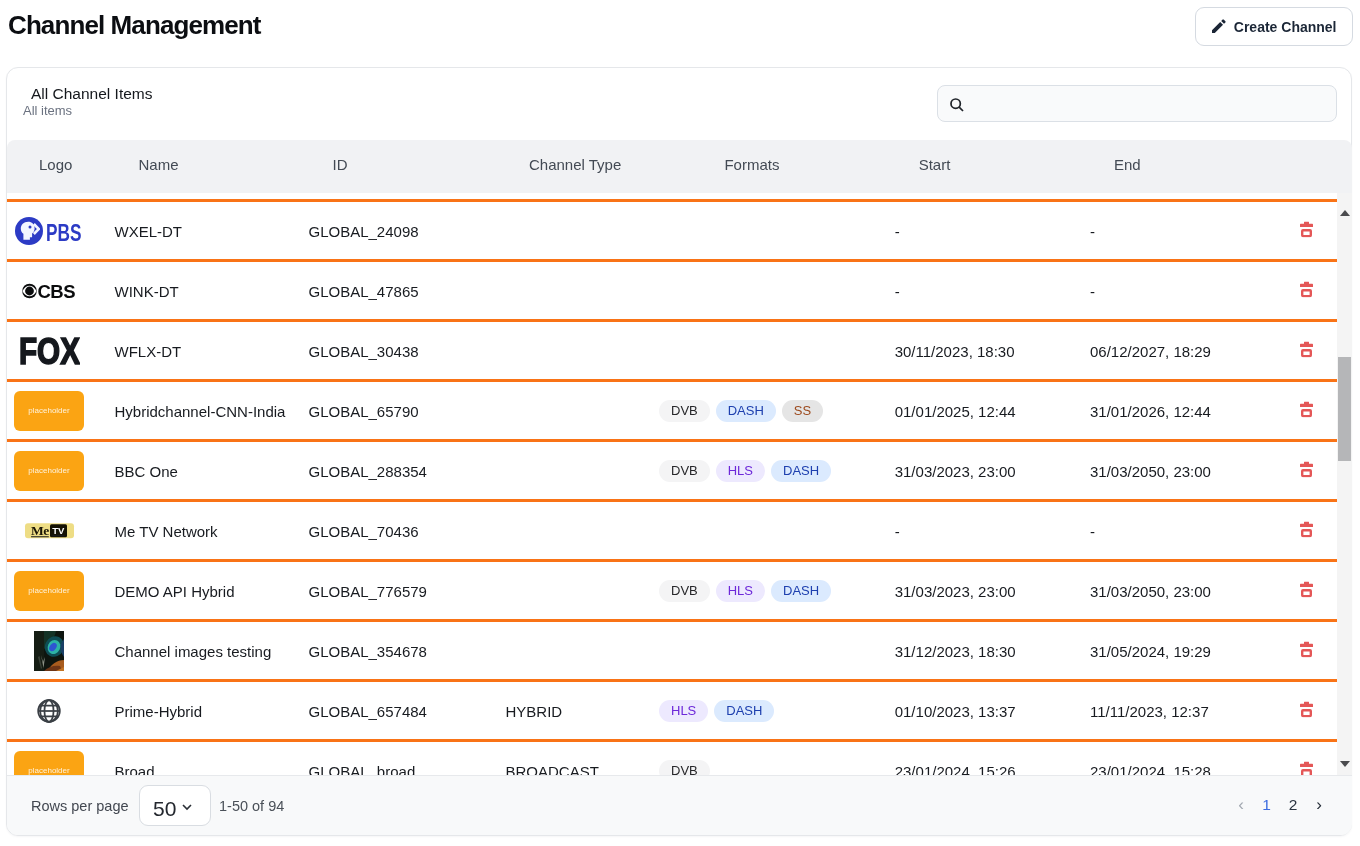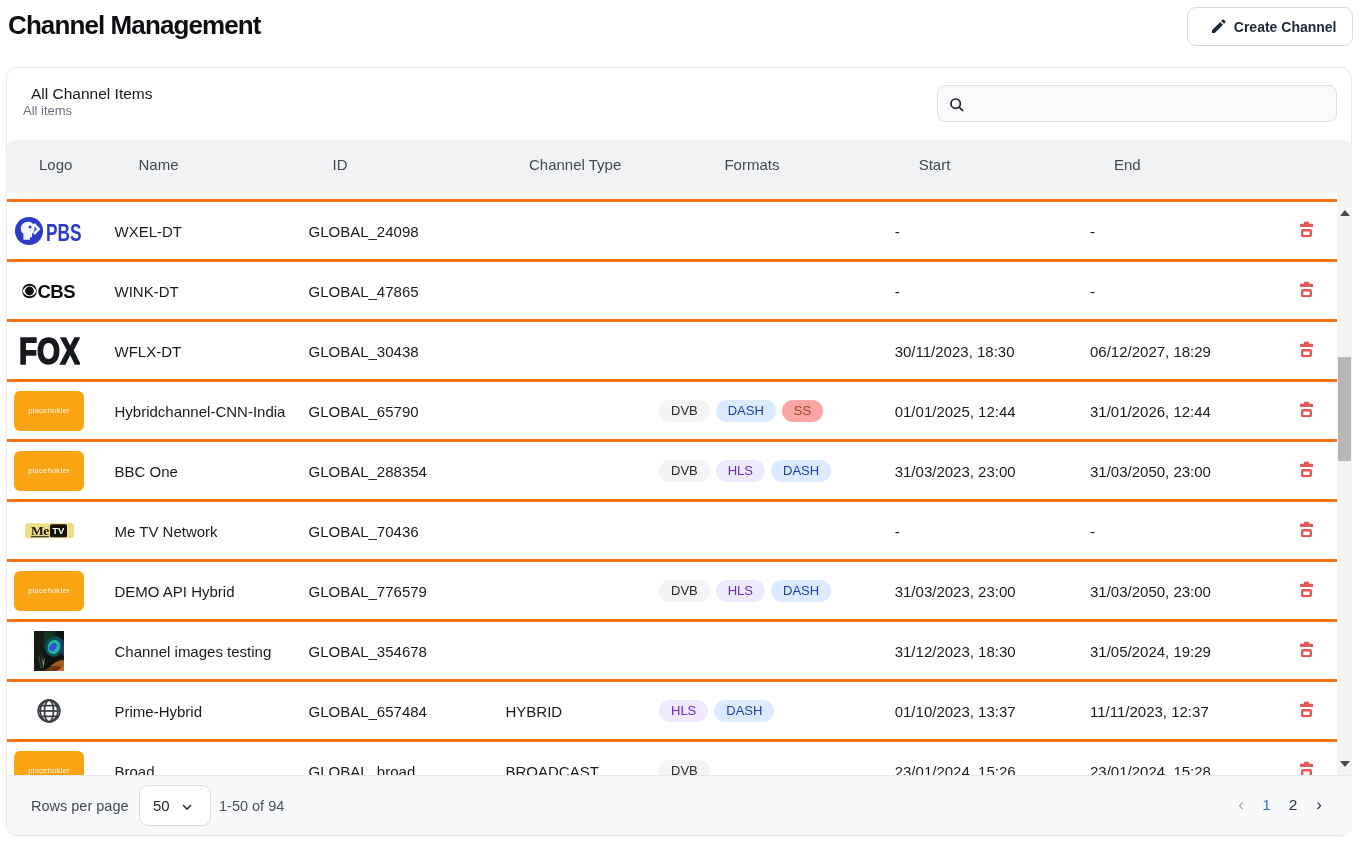--- a/index.html
+++ b/index.html
@@ -1,18 +1,18 @@
 <!DOCTYPE html>
 <html><head>
 <meta charset="utf-8">
 <style>
 * { margin:0; padding:0; box-sizing:border-box; }
 html,body { width:1360px; height:846px; background:#fff; font-family:"Liberation Sans", sans-serif; overflow:hidden; }
 .h1 { position:absolute; left:8px; top:10px; font-size:26px; font-weight:700; color:#0c0e12; letter-spacing:-0.9px; }
-.create-btn { position:absolute; right:7.5px; top:7px; height:39px; display:flex; align-items:center; gap:8px; padding:0 15px 0 22px; background:#fff; border:1px solid #d5dae1; border-radius:9px; font-size:14px; font-weight:700; color:#1b2636; font-family:"Liberation Sans", sans-serif; }
+.create-btn { position:absolute; right:7.5px; top:7px; height:39px; display:flex; align-items:center; gap:8px; padding:0 15px 0 14px; background:#fff; border:1px solid #d5dae1; border-radius:9px; font-size:14px; font-weight:700; color:#1b2636; font-family:"Liberation Sans", sans-serif; }
 .card { position:absolute; left:6px; top:67px; width:1346px; height:769px; background:#fff; border:1px solid #e5e7ea; border-radius:12px; box-shadow:0 1px 2px rgba(16,24,40,0.04); }
 .cht { position:absolute; left:23px; top:85px; font-size:15.5px; font-weight:500; color:#15181d;margin-left:8px; }
 .chs { position:absolute; left:23px; top:103px; font-size:13px; color:#6b7280; }
 .search { position:absolute; left:937px; top:85px; width:400px; height:37px; background:#f9fafb; border:1px solid #dbe0e6; border-radius:8px; }
 .search svg { position:absolute; left:11px; top:11px; }
 .thead { position:absolute; left:7px; top:140px; width:1345px; height:53px; background:#f1f2f4; border-radius:8px 8px 0 0; font-size:15px; color:#434a54; }
 .thead span { position:absolute; top:16px;margin-left:24px; }
 .tbody { position:absolute; left:7px; top:193px; width:1345px; height:582px; overflow:hidden; background:#fff; }
 .rows { position:absolute; left:0; top:6px; width:1331px; }
 .row { position:relative; height:60px; border-top:3px solid #f97316; font-size:15px; color:#181b20; }
@@ -22,26 +22,26 @@
 .cid { left:301.5px; }
 .ctype { left:498.5px; }
 .cfmt { left:652px; display:flex; gap:6px; }
 .cstart { left:887.7px; }
 .cend { left:1083px; }
 .cdel { left:1293px; }
 .badge { height:22px; border-radius:11px; display:flex; align-items:center; padding:0 12px; font-size:13px; font-weight:500; }
 .b-dvb { background:#f4f4f5; color:#27272a; }
 .b-dash { background:#dbeafe; color:#1e40af; }
 .b-hls { background:#ede9fe; color:#6d28d9; }
-.b-ss { background:#fca5a5; color:#9c4a1d; }
+.b-ss { background:#e5e5e5; color:#9c4a1d; }
 .scrollbar { position:absolute; right:0; top:0; width:15px; height:582px; background:#f4f4f4; }
 .sb-thumb { position:absolute; left:1px; top:164px; width:12.5px; height:104px; background:#b5b6b8; }
 .tfoot { position:absolute; left:7px; top:775px; width:1345px; height:60px; background:#f8f9fa; border-top:1px solid #e7e9ec; border-radius:0 0 11px 11px; font-size:14.5px; }
 .rpp { position:absolute; left:24px; top:22px; color:#424750; }
-.sel { position:absolute; left:132px; top:9px; width:72px; height:41px; background:#fff; border:1px solid #d9dde2; border-radius:9px; font-size:15px; color:#23272e; }
+.sel { position:absolute; left:132px; top:9px; width:72px; height:41px; background:#fff; border:1px solid #d9dde2; border-radius:9px; font-size:21px; color:#23272e; }
 .sel span { position:absolute; left:13px; top:11px; }
 .count { position:absolute; left:212px; top:22px; color:#4a5058; }
 .pag span { position:absolute; top:20px; width:24px; text-align:center; font-size:15.5px; }
 .trash { width:13px; height:16px; }
 </style>
 </head>
 <body>
 <div class="h1">Channel Management</div>
 <button class="create-btn"><svg width="16" height="16" viewBox="0 0 16 16">
       <path d="M2 11.2 L10.2 3 L13 5.8 L4.8 14 L2 14 Z M11.2 2 L12.6 0.6 C12.9 0.3 13.4 0.3 13.7 0.6 L15.4 2.3 C15.7 2.6 15.7 3.1 15.4 3.4 L14 4.8 Z" fill="#1b2636"></path>

